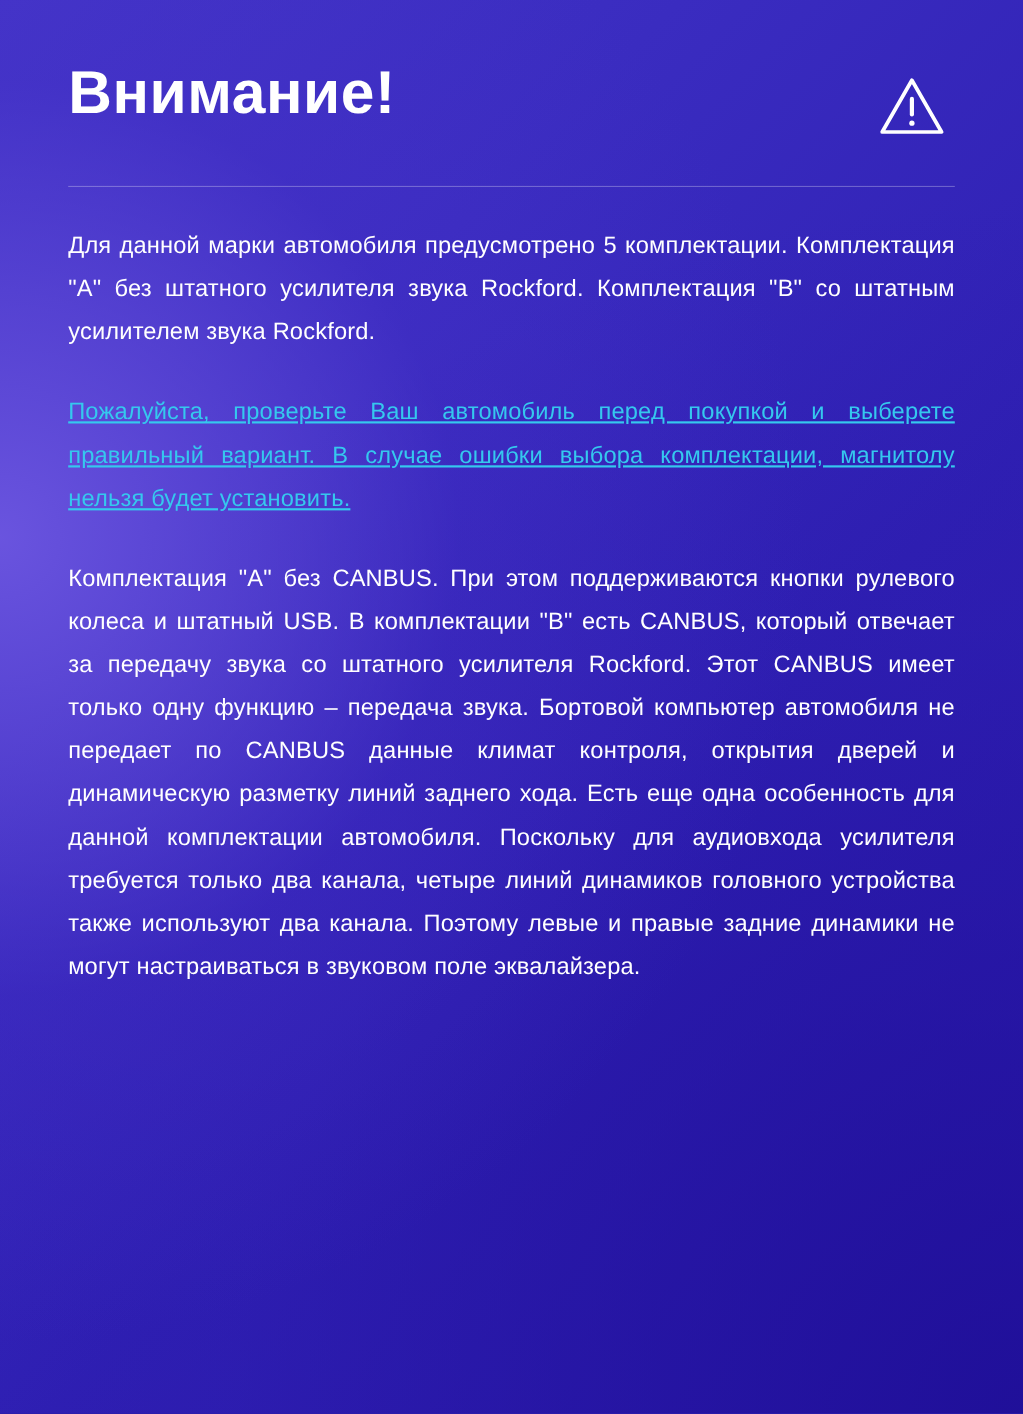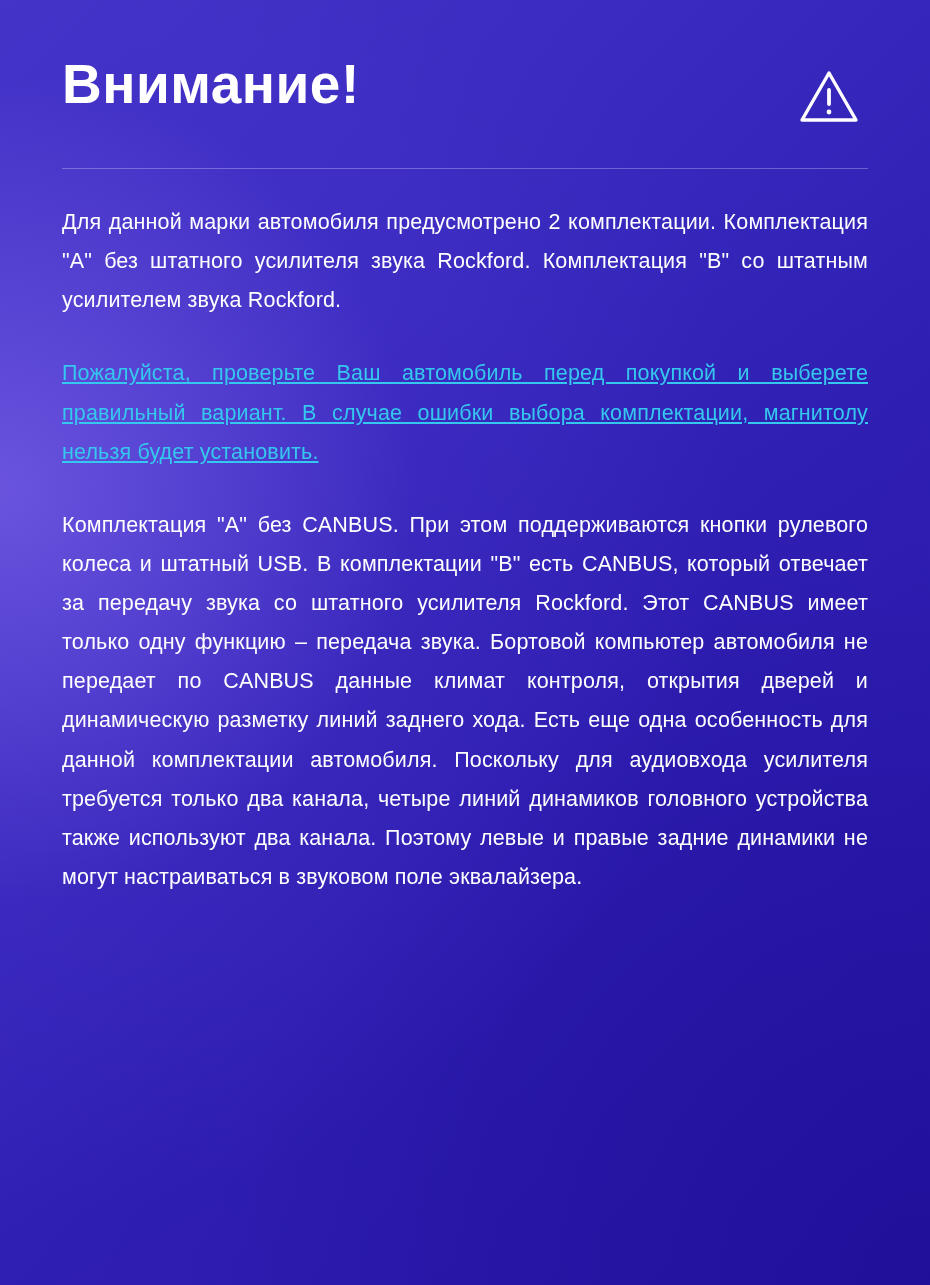--- a/index.html
+++ b/index.html
@@ -85,20 +85,20 @@
         <path d="M31 5 L58 52 H4 Z" stroke="#ffffff" stroke-width="3.4" stroke-linejoin="round" fill="none"></path>
         <rect x="29.1" y="20" width="3.8" height="18" rx="1.9" fill="#ffffff"></rect>
         <circle cx="31" cy="44" r="2.4" fill="#ffffff"></circle>
       </svg>
     </span>
   </div>
 
   <div class="divider"></div>
 
   <div class="body-copy">
-    <p class="para">Для данной марки автомобиля предусмотрено 2 комплектации. Комплектация "А" без штатного усилителя звука Rockford. Комплектация "В" со штатным усилителем звука Rockford.</p>
+    <p class="para">Для данной марки автомобиля предусмотрено 5 комплектации. Комплектация "А" без штатного усилителя звука Rockford. Комплектация "В" со штатным усилителем звука Rockford.</p>
 
     <p class="para accent">Пожалуйста, проверьте Ваш автомобиль перед покупкой и выберете правильный вариант. В случае ошибки выбора комплектации, магнитолу нельзя будет установить.</p>
 
     <p class="para long">Комплектация "А" без CANBUS. При этом поддерживаются кнопки рулевого колеса и штатный USB. В комплектации "В" есть CANBUS, который отвечает за передачу звука со штатного усилителя Rockford. Этот CANBUS имеет только одну функцию – передача звука. Бортовой компьютер автомобиля не передает по CANBUS данные климат контроля, открытия дверей и динамическую разметку линий заднего хода. Есть еще одна особенность для данной комплектации автомобиля. Поскольку для аудиовхода усилителя требуется только два канала, четыре линий динамиков головного устройства также используют два канала. Поэтому левые и правые задние динамики не могут настраиваться в звуковом поле эквалайзера.</p>
   </div>
 
 </div>
 
 </body></html>

